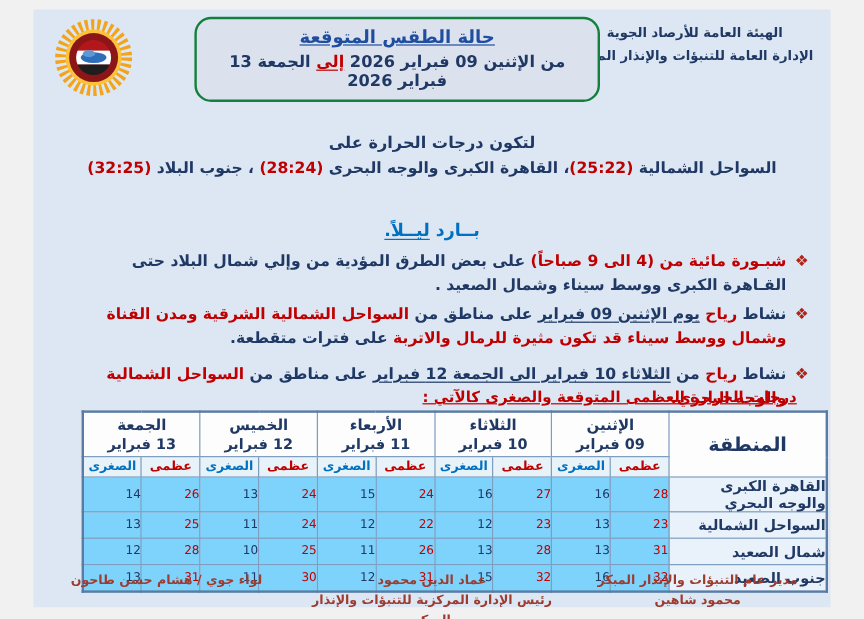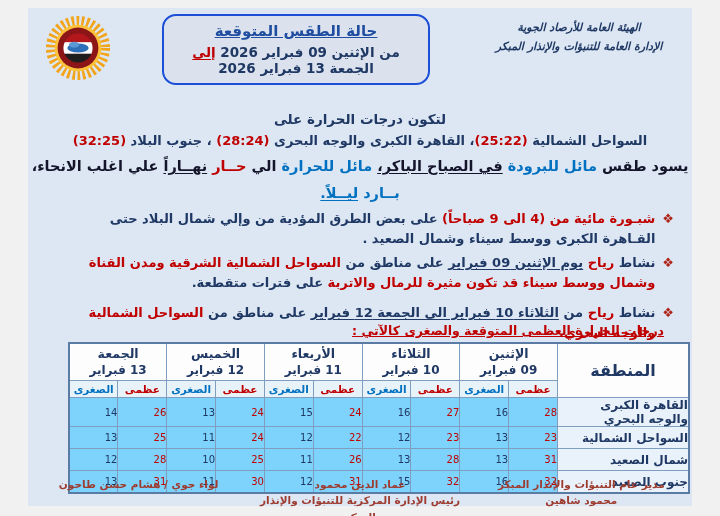--- a/index.html
+++ b/index.html
@@ -8,26 +8,26 @@
     background:#f1f1f1;
     font-family:"DejaVu Sans",sans-serif;
   }
   .page{
     position:absolute;left:28px;top:8px;width:664px;height:498px;
     background:#dce7f3;direction:rtl;
   }
   
   .org{
     position:absolute;top:10px;right:4px;width:218px;text-align:center;
-    font-size:11px;font-weight:bold;color:#1f3864;line-height:1.75;font-style:italic;
+    font-size:11px;font-weight:bold;color:#1f3864;line-height:1.75;
   }
   .logo{position:absolute;top:6px;left:16px;width:68px;height:68px;}
   .titlebox{
-    position:absolute;top:6px;left:134px;width:268px;
-    border:2px solid #1d4ed8;border-radius:14px;background:#dbe2ee;
+    position:absolute;top:6px;left:134px;width:338px;
+    border:2px solid #15803d;border-radius:14px;background:#dbe2ee;
     text-align:center;padding:6px 6px 7px;box-sizing:border-box;
   }
   .title-main{font-size:15px;font-weight:bold;color:#1f4ea1;text-decoration:underline;}
   .date-line{font-size:13.5px;font-weight:bold;margin-top:4px;}
   
   .cline{position:absolute;left:0;right:0;text-align:center;font-weight:bold;}
   .headline{top:80px;font-size:14.5px;}
   .l2{top:103px;font-size:13.5px;color:#1f3864;}
   .l3{top:125px;font-size:13px;}
   .l4{top:150px;font-size:14.5px;}
@@ -94,21 +94,20 @@
       <rect x="18" y="18" width="34" height="11" fill="#b3171b"></rect>
       <rect x="18" y="29" width="34" height="12" fill="#ffffff"></rect>
       <rect x="18" y="41" width="34" height="12" fill="#1e1e1e"></rect>
       <ellipse cx="35" cy="35" rx="11" ry="4.6" fill="#2e6fba"></ellipse>
       <ellipse cx="31" cy="31.6" rx="5.4" ry="3" fill="#5c97d6"></ellipse>
     </g>
   </svg>
 
   <div class="cline l2">لتكون درجات الحرارة على</div>
   <div class="cline l3"><span class="c-navy">السواحل الشمالية </span><span class="c-red">(25:22)</span><span class="c-navy">، القاهرة الكبرى والوجه البحرى </span><span class="c-red">(28:24)</span><span class="c-navy"> ، جنوب البلاد </span><span class="c-red">(32:25)</span></div>
-  <div class="cline l4"><span class="c-dark">يسود طقس </span><span class="c-blue">مائل للبرودة </span><span class="c-dark u">في الصباح الباكر،</span><span class="c-dark"> </span><span class="c-blue">مائل للحرارة </span><span class="c-dark">الي </span><span class="c-red">حــار </span><span class="c-dark u">نهــاراً</span><span class="c-dark"> علي اغلب الانحاء،</span></div>
   <div class="cline l5"><span class="c-blue">بــارد </span><span class="c-blue u">ليــلاً.</span></div>
 
   <div class="bullets">
       <div class="bullet">
         <span class="marker">❖</span>
         <span class="btext"><span class="c-red">شبـورة مائية من (4 الى 9 صباحاً)</span><span class="c-navy"> على بعض الطرق المؤدية من وإلي شمال البلاد حتى القـاهرة الكبرى ووسط سيناء وشمال الصعيد .</span></span>
       </div>
       <div class="bullet">
         <span class="marker">❖</span>
         <span class="btext"><span class="c-navy">نشاط </span><span class="c-red">رياح </span><span class="c-navy u">يوم الإثنين 09 فبراير</span><span class="c-navy"> على مناطق من </span><span class="c-red">السواحل الشمالية الشرقية ومدن القناة وشمال ووسط سيناء قد تكون مثيرة للرمال والاتربة</span><span class="c-navy"> على فترات متقطعة.</span></span>

